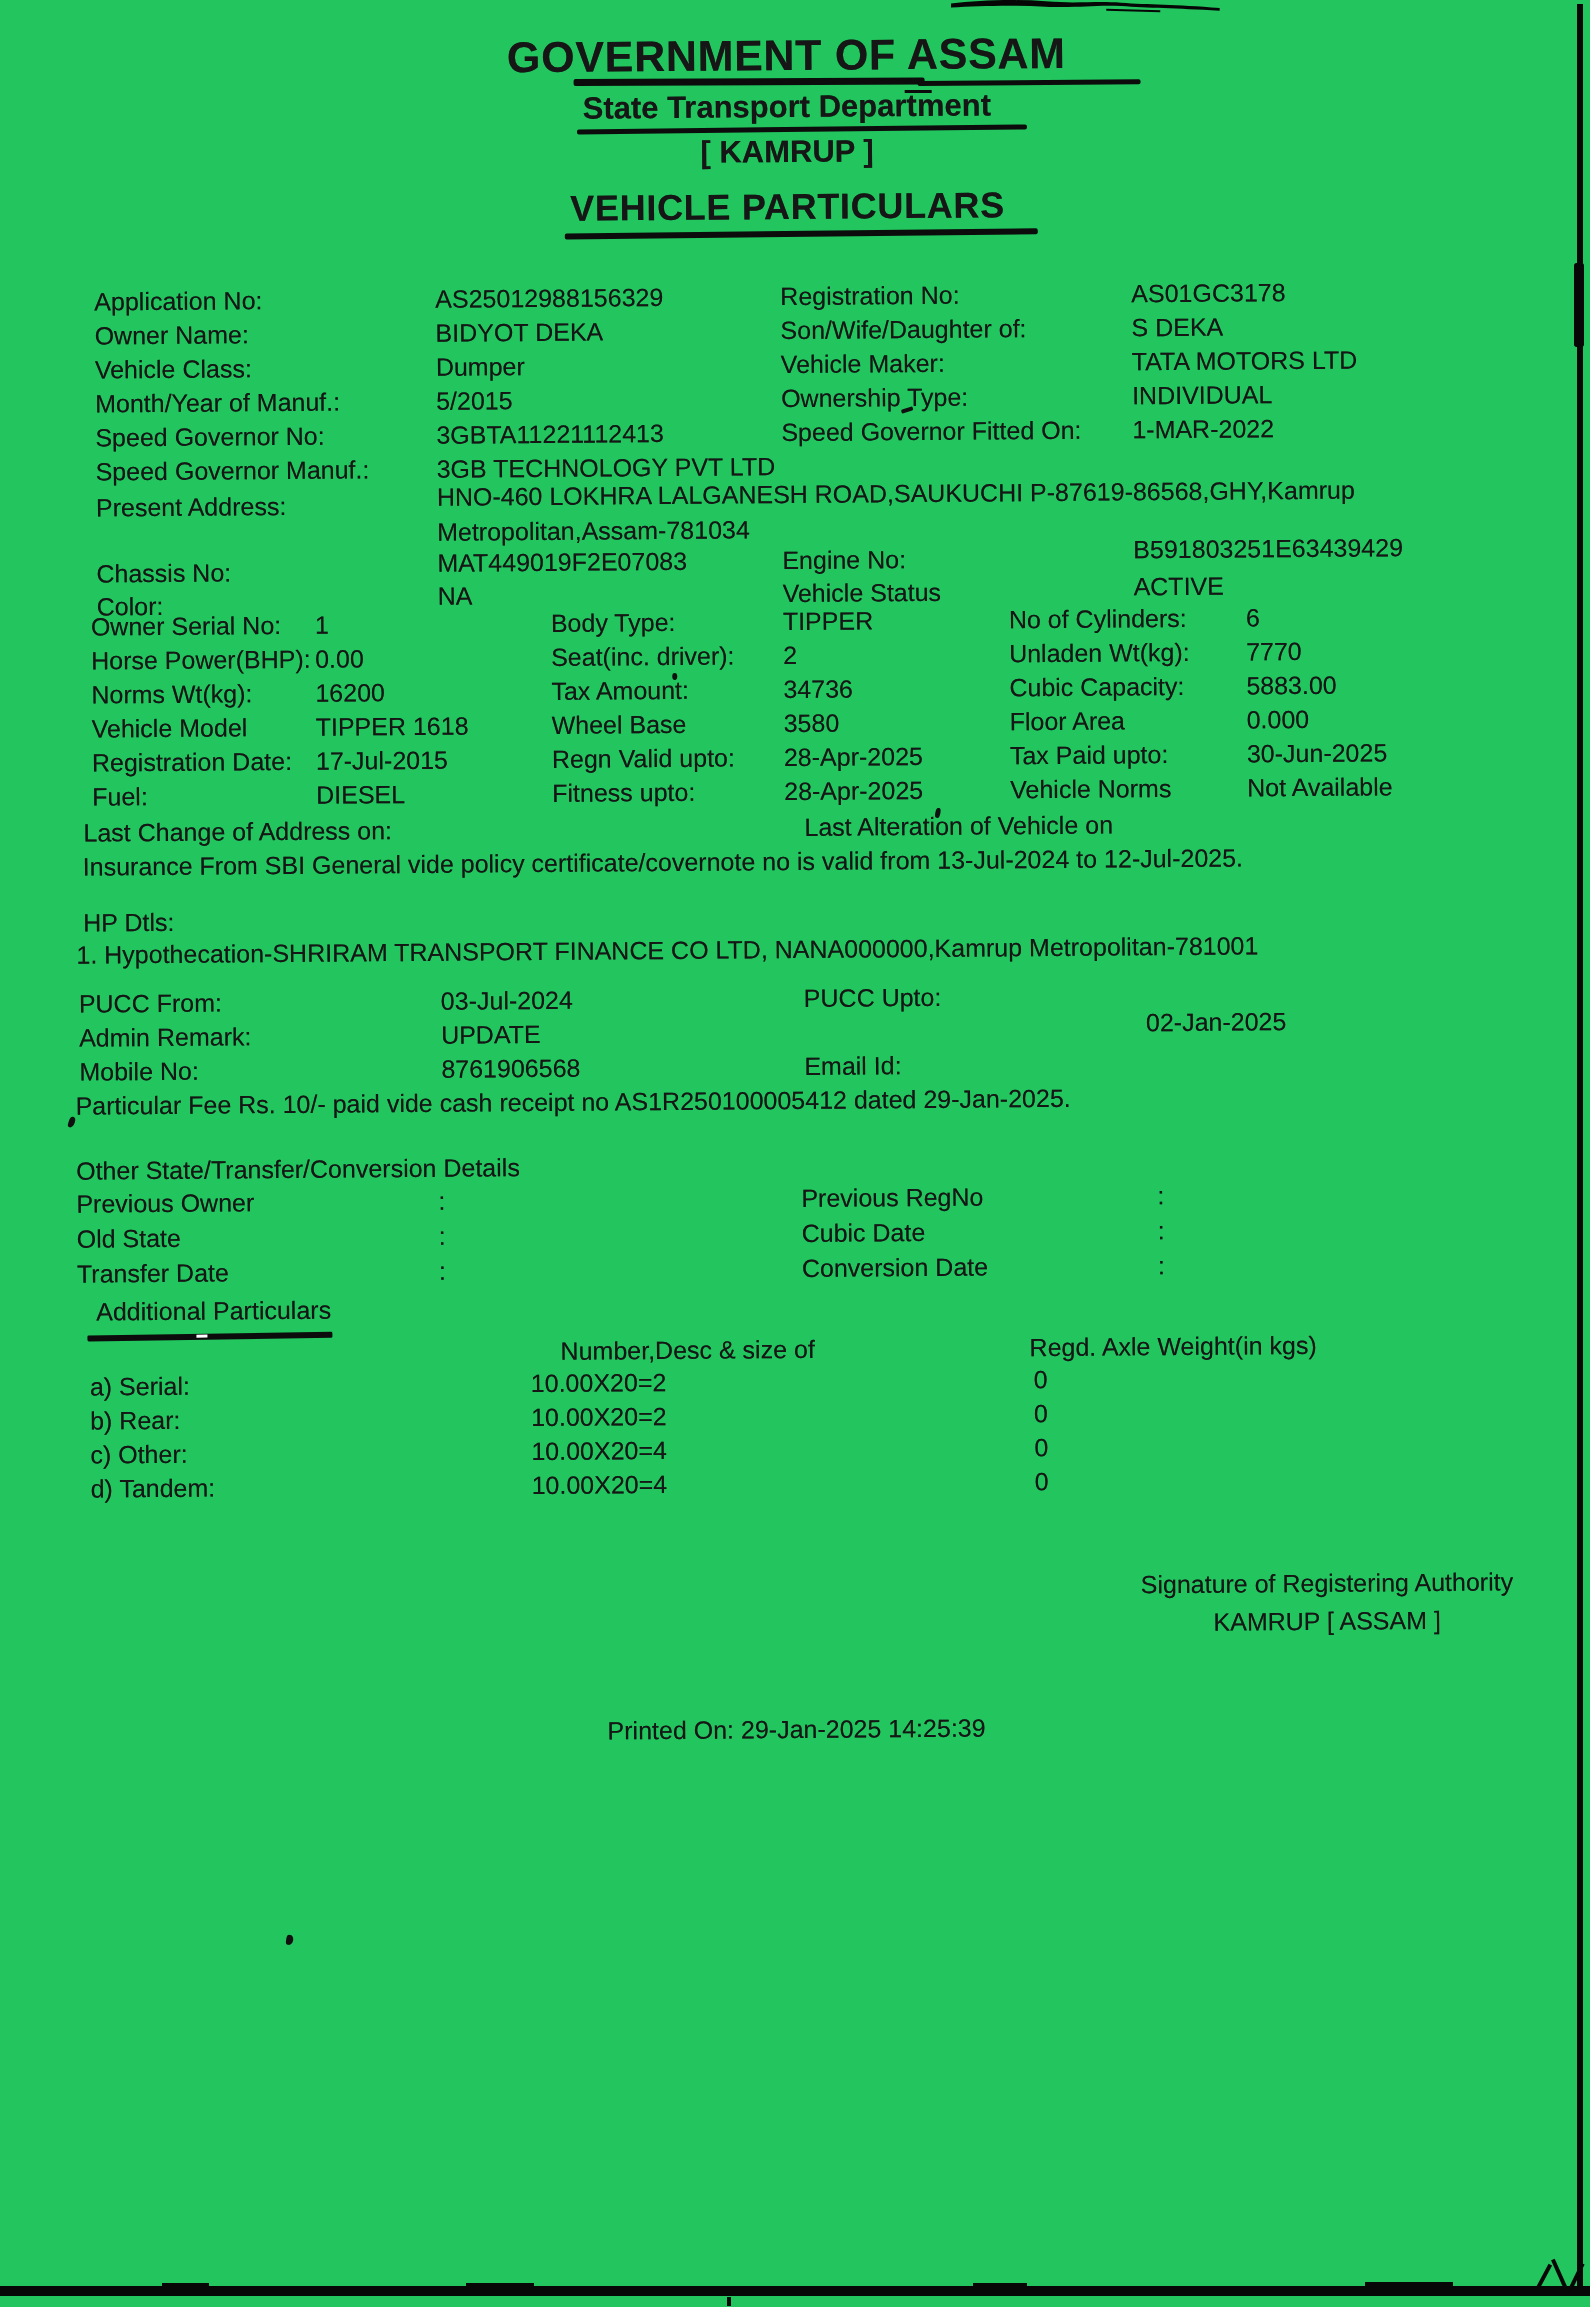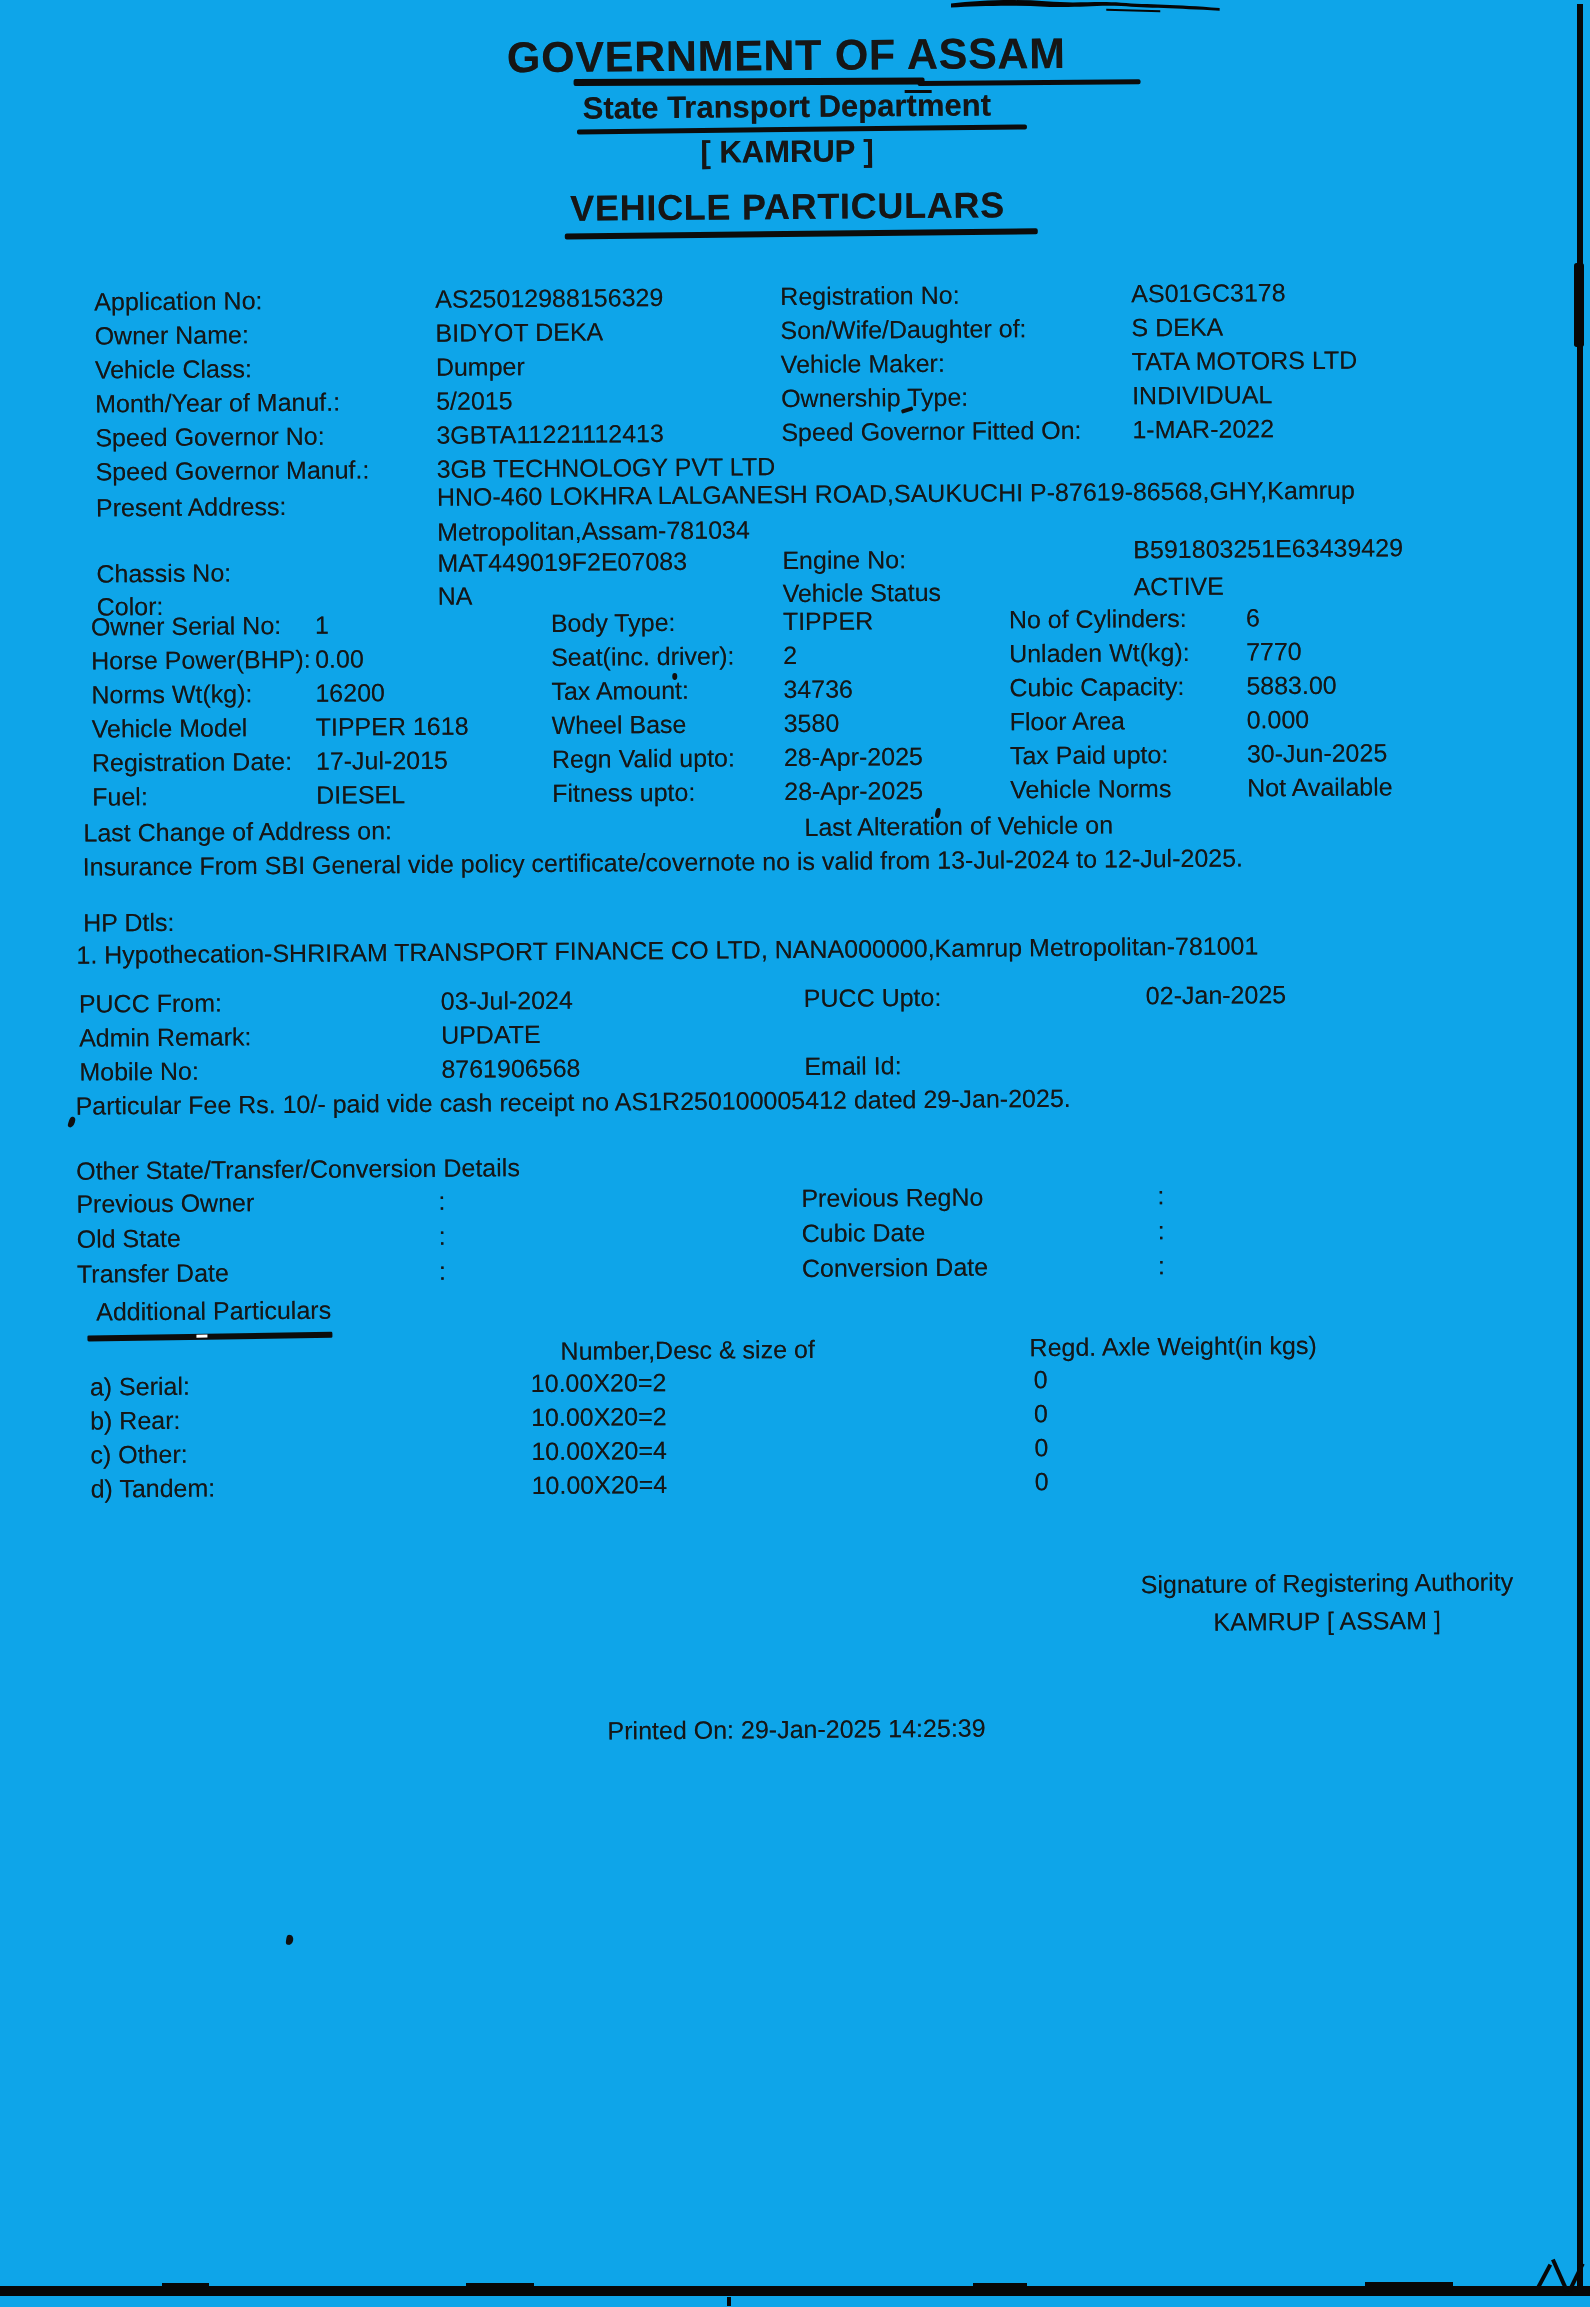--- a/index.html
+++ b/index.html
@@ -1,17 +1,17 @@
 <!DOCTYPE html>
 <html style="font-size:10.8px"><head>
 <meta charset="utf-8">
 <style>
   html,body{margin:0;padding:0;background:#ffffff;}
   .page{
-    position:relative;width:1590px;height:2307px;background:#0ea5e9;overflow:hidden;
+    position:relative;width:1590px;height:2307px;background:#22c55e;overflow:hidden;
     font-family:"Liberation Sans","DejaVu Sans",sans-serif;color:#161616;
   }
   .content{
     position:absolute;left:0;top:0;width:1590px;height:2307px;
     transform:rotate(-0.45deg);transform-origin:795px 1153px;
     text-shadow:0 0 0.4px rgba(10,10,10,0.55);
   }
   .t{position:absolute;white-space:nowrap;font-size:25px;line-height:1.15;}
   .b{font-weight:bold;}
   .ctr{left:0;width:1590px;text-align:center;}
@@ -42,21 +42,21 @@
   .sec-two-b .row:nth-of-type(1) .V2{top:-8px;}
   .sec-two-b .row:nth-of-type(2) .V2{top:-4px;}
 
   .sec-three .row{height:34px;}
   .sec-three .L1{left:95px;} .sec-three .V1{left:319px;}
   .sec-three .L2{left:555px;} .sec-three .V2{left:787px;}
   .sec-three .L3{left:1013px;} .sec-three .V3{left:1250px;}
 
   .sec-pucc .row{height:34px;}
   .sec-pucc .L1{left:80px;} .sec-pucc .V1{left:442px;}
-  .sec-pucc .L2{left:805px;} .sec-pucc .V2{left:1147px;}
+  .sec-pucc .L2{left:805px;} .sec-pucc .V2{left:1147px;margin-top:27px;}
 
   .sec-transfer .row{height:35px;}
   .sec-transfer .L1{left:76px;} .sec-transfer .C1{left:438px;}
   .sec-transfer .L2{left:801px;} .sec-transfer .C2{left:1157px;}
 
   .sec-tyres .row{height:34px;}
   .sec-tyres .L1{left:88px;} .sec-tyres .V1{left:529px;} .sec-tyres .V2{left:1032px;}
 
   .sig{position:absolute;left:1094px;top:1573px;width:459px;text-align:center;font-size:25px;line-height:1.15;}
   .sig .l2{margin-top:9.5px;}

